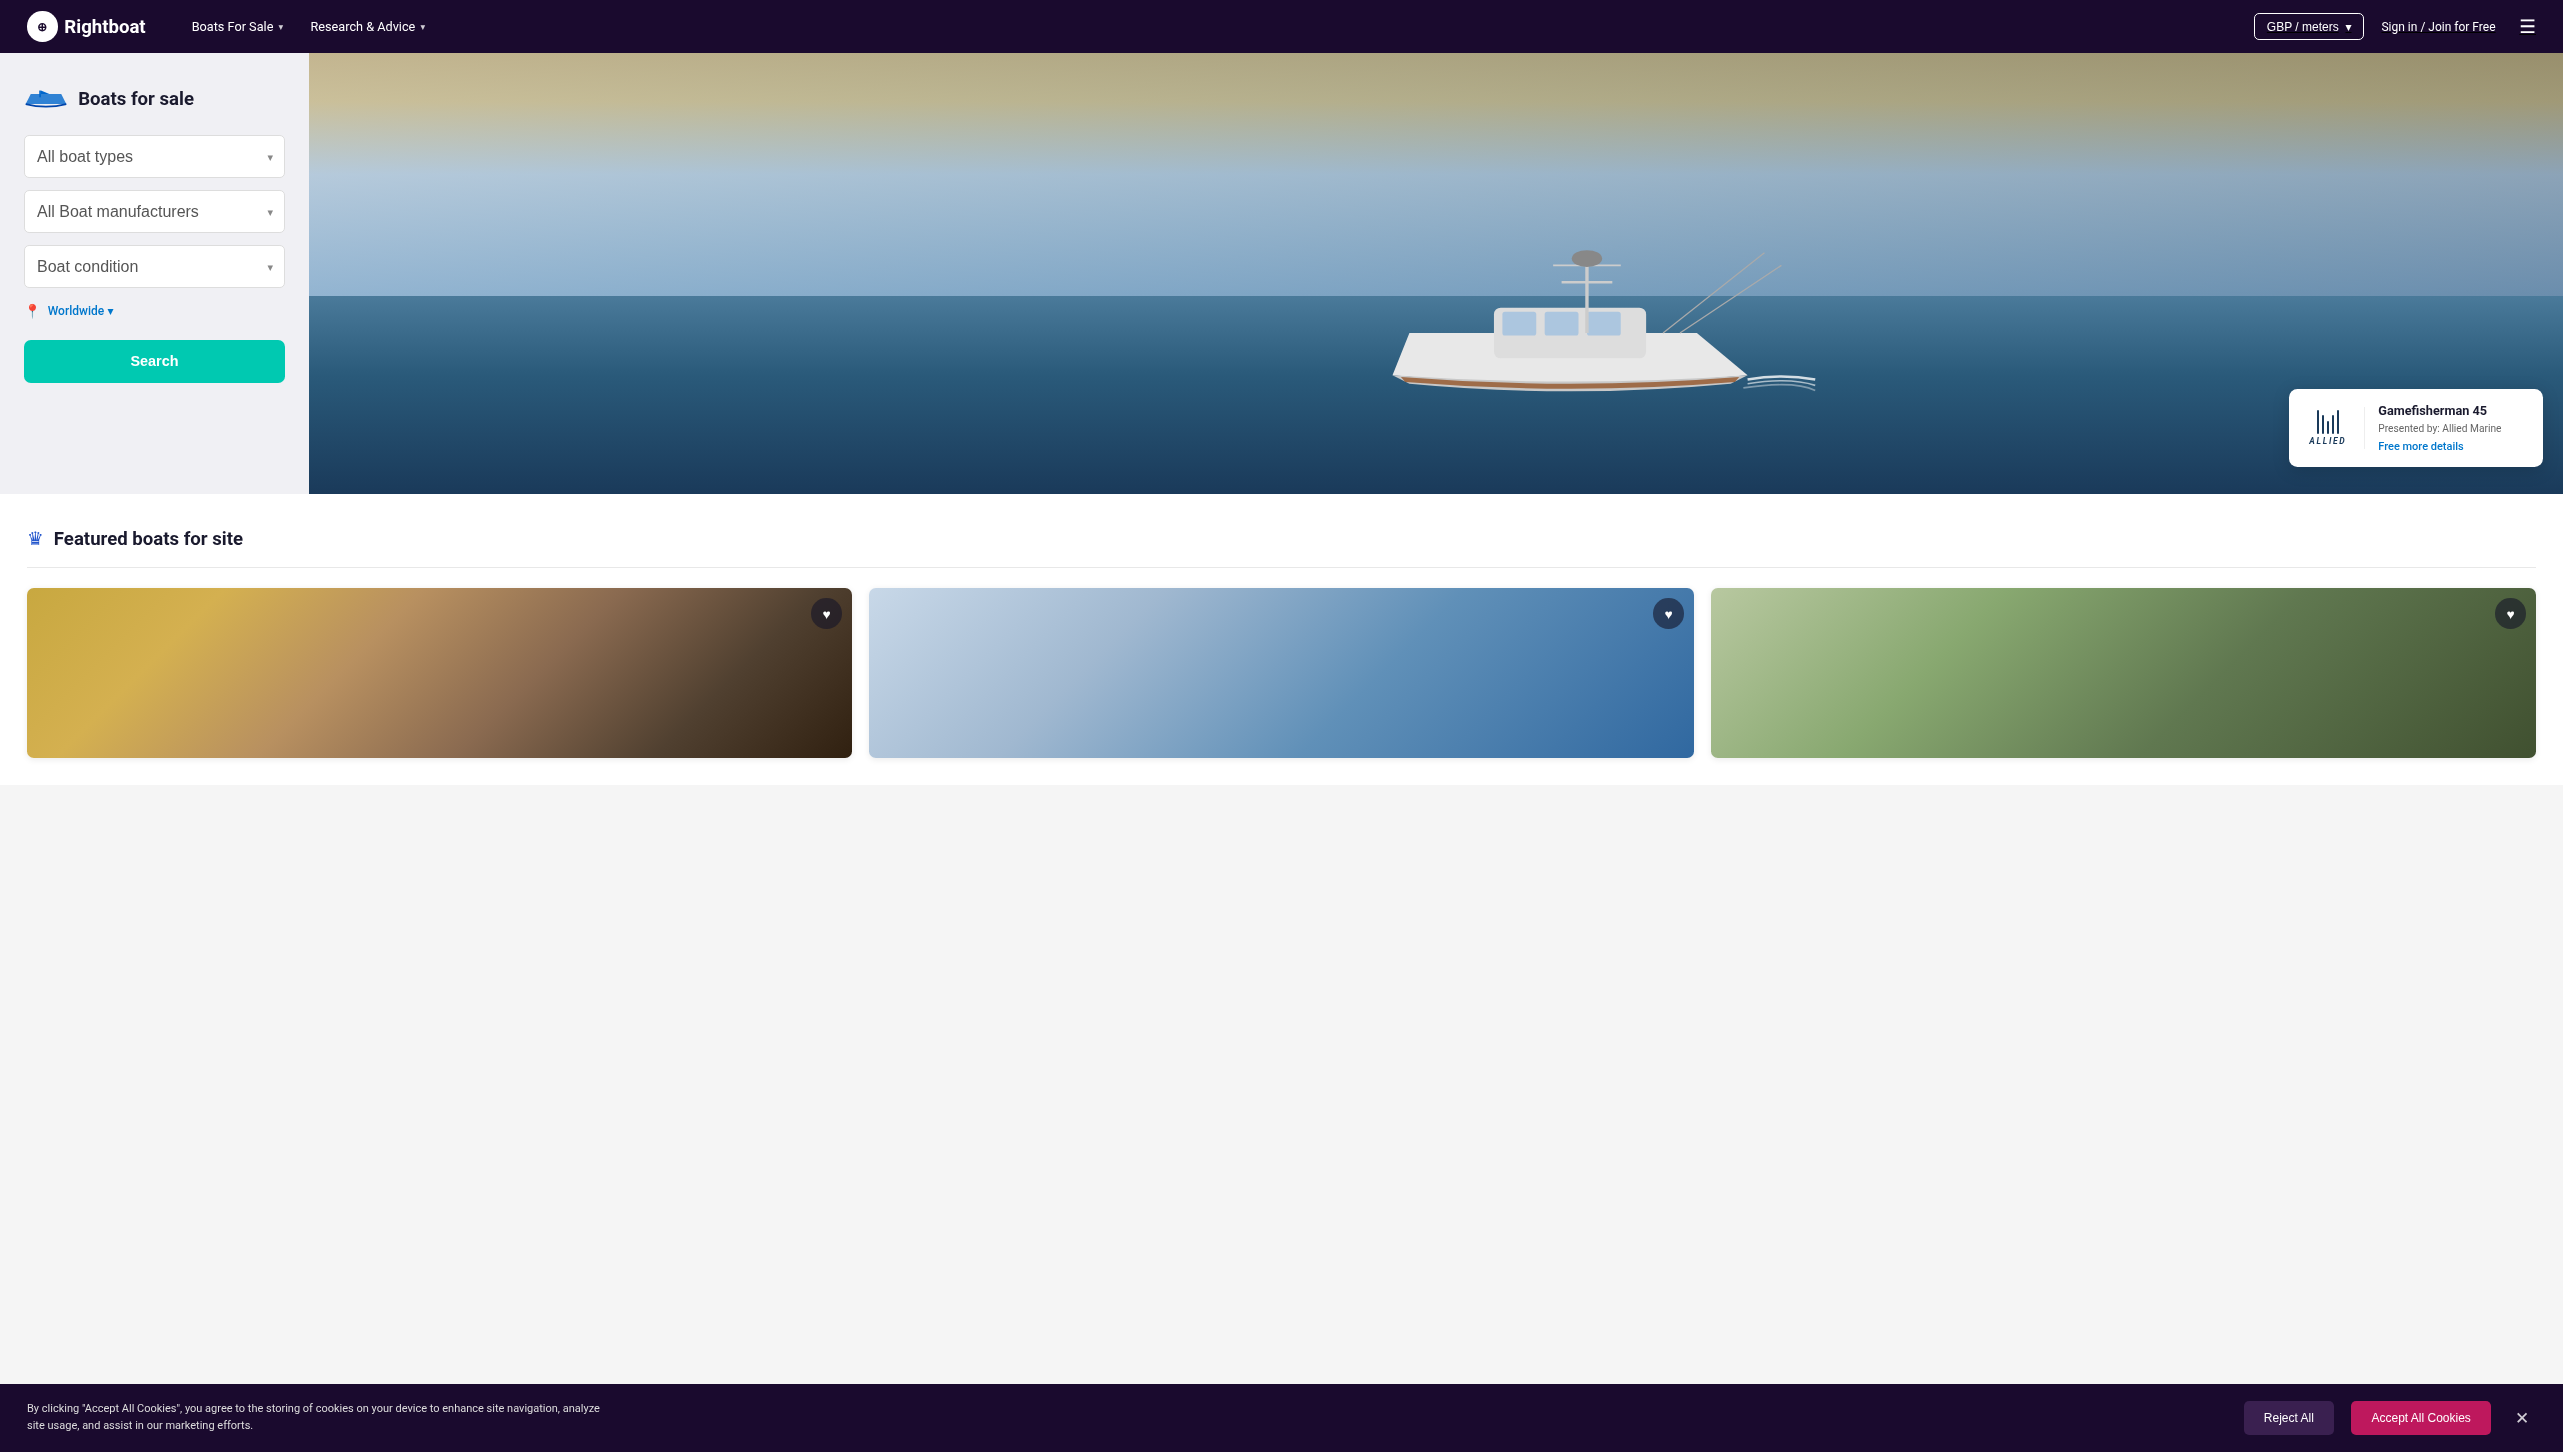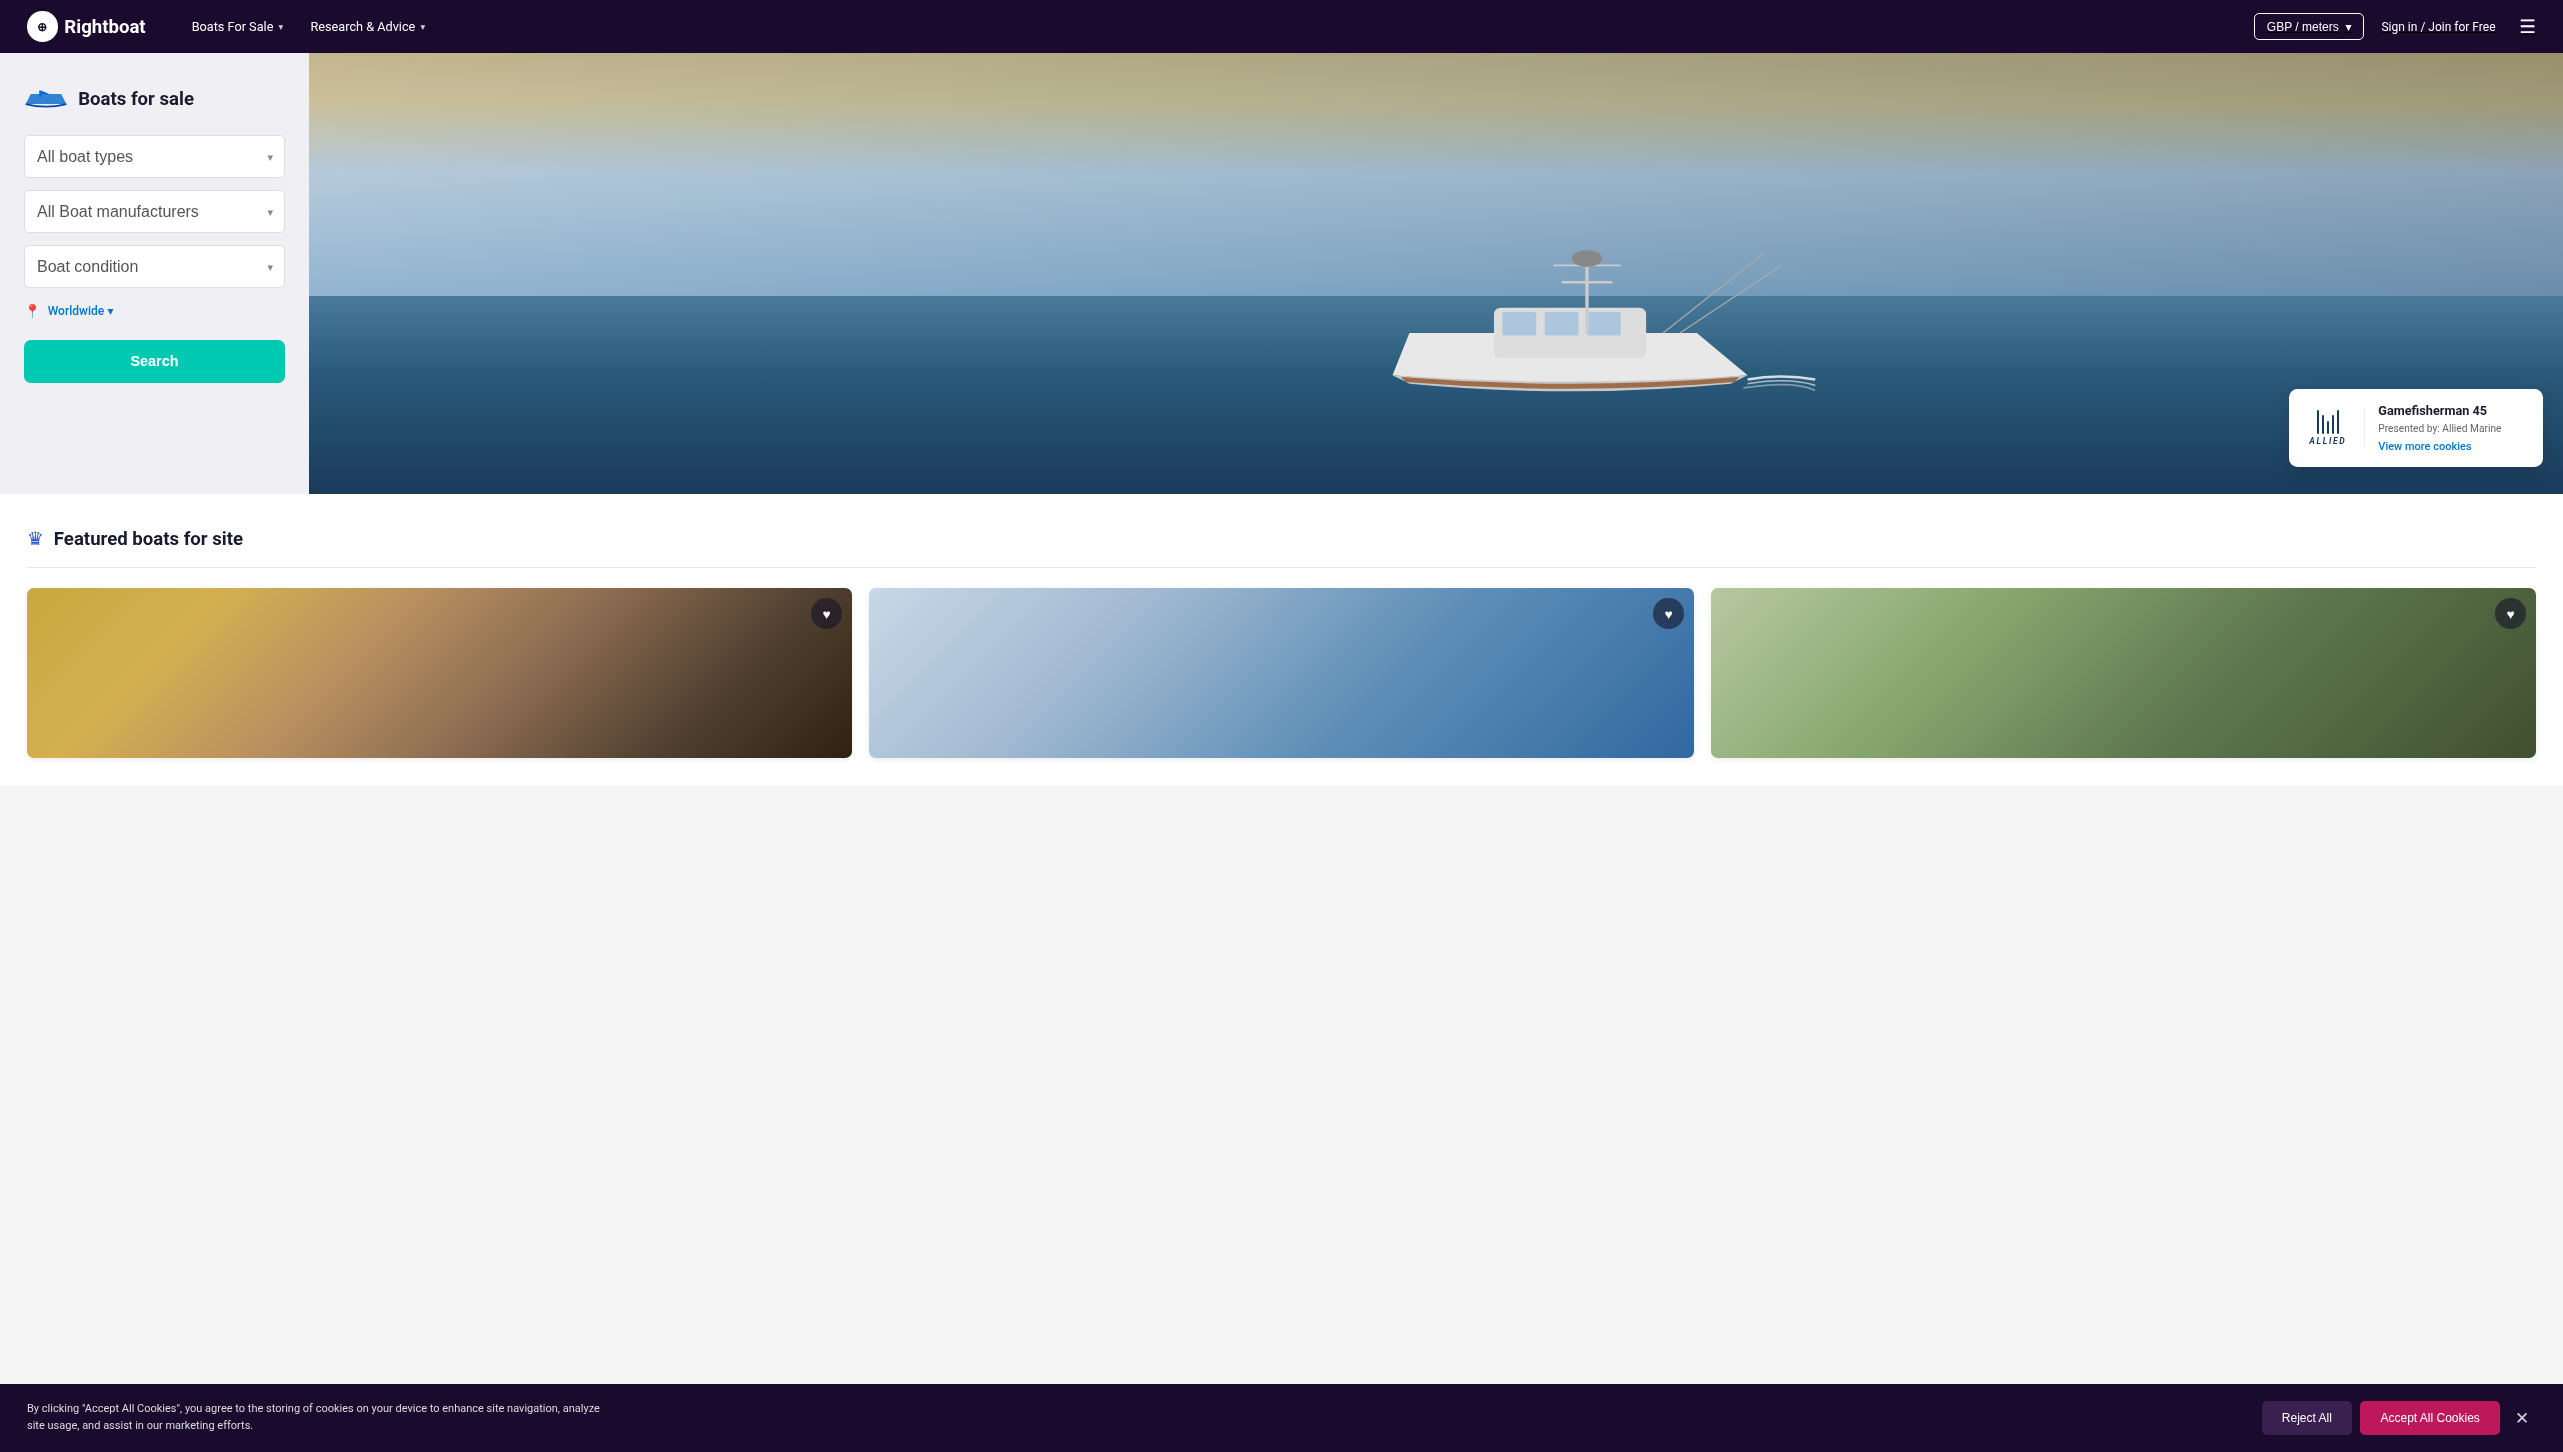--- a/index.html
+++ b/index.html
@@ -349,21 +349,21 @@
     }
     .cookie-text {
       font-size: 11px;
       color: #ddd;
       max-width: 576px;
       line-height: 1.5;
     }
     .cookie-actions {
       display: flex;
       align-items: center;
-      gap: 8px;
+      gap: 17px;
       flex-shrink: 0;
     }
     .reject-btn {
       padding: 10.2px 20.3px;
       background: #3a2050;
       color: #fff;
       border: none;
       border-radius: 5.1px;
       font-size: 12px;
       font-weight: 500;
@@ -524,21 +524,21 @@
           </div>
           <span class="allied-text">ALLIED</span>
         </div>
       </div>
       <div class="boat-card-info">
         <h3>Gamefisherman 45</h3>
         <p>
           <span>Presented by:</span>
           <span>Allied Marine</span>
         </p>
-        <a class="boat-card-link">View more cookies</a>
+        <a class="boat-card-link">Free more details</a>
       </div>
     </div>
   </div>
 </section>
 
 <section class="featured-section">
   <div class="featured-header">
     <span class="crown-icon">♛</span>
     <h2>Featured boats for site</h2>
   </div>

